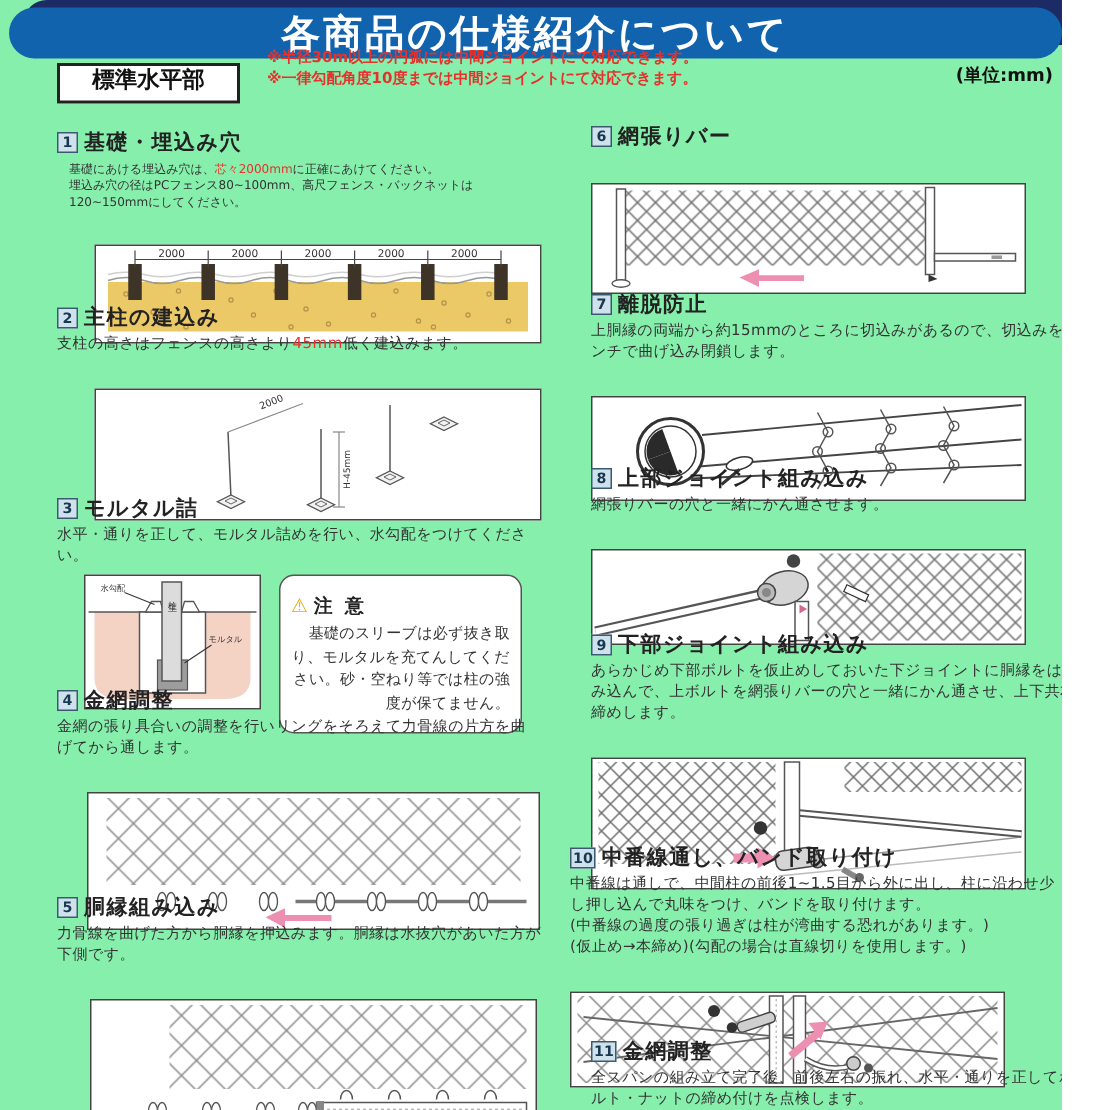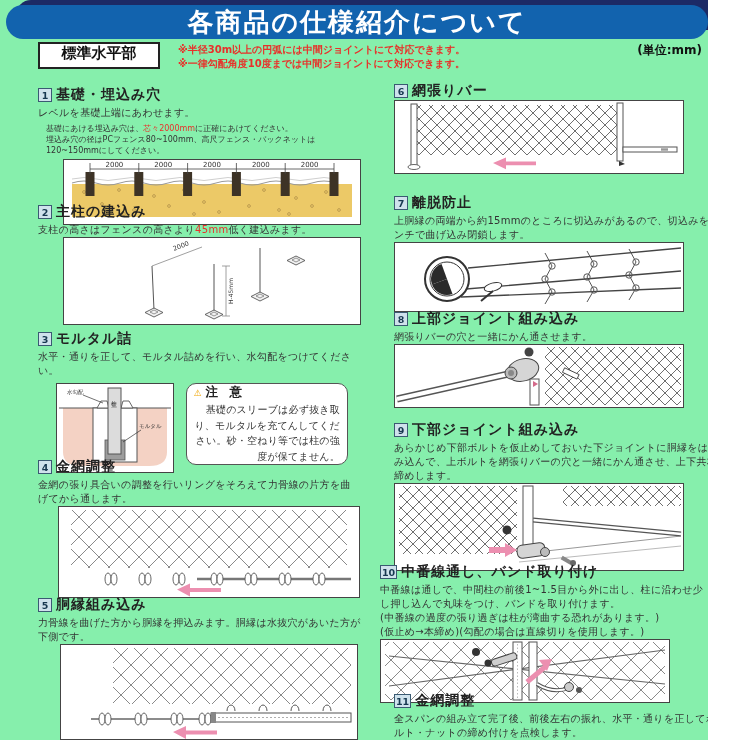--- a/index.html
+++ b/index.html
@@ -5,42 +5,42 @@
   html,body{margin:0;padding:0;}
   body{font-family:"DejaVu Sans",sans-serif;background:#fff;}
   .page{position:relative;width:708px;height:740px;background:#86efac;overflow:hidden;}
 
   
   .banner-navy{position:absolute;left:16px;top:0;width:724px;height:30px;background:#1c2a66;border-radius:15px 0 0 15px;}
   .banner-blue{position:absolute;left:6px;top:5px;width:702px;height:34px;background:#1263ae;border-radius:18px;display:flex;align-items:center;justify-content:center;}
   .banner-title{color:#fff;font-weight:bold;font-size:26px;letter-spacing:2px;}
 
   .category-box{position:absolute;left:38px;top:42px;width:118px;height:23px;border:2px solid #222;background:#fff;display:flex;align-items:flex-start;justify-content:center;font-weight:bold;font-size:15px;color:#111;}
-  .top-notes{position:absolute;left:178px;top:43px;font-size:10px;font-weight:bold;color:#e8312a;line-height:14px;}
+  .top-notes{position:absolute;left:178px;top:32px;font-size:10px;font-weight:bold;color:#e8312a;line-height:14px;}
   .unit{position:absolute;right:6px;top:42px;font-size:12px;font-weight:bold;color:#111;}
 
   
   .section{position:absolute;}
   .sec-head{display:flex;align-items:center;gap:4px;}
   .numbox{min-width:14px;height:14px;padding:0 1px;background:#cfe2ec;border:1px solid #3a5a72;color:#173850;font-size:9.5px;font-weight:bold;display:flex;align-items:center;justify-content:center;box-sizing:border-box;}
   .sec-title{font-size:14px;font-weight:bold;color:#222;letter-spacing:1px;}
   .sec-body{font-size:10px;color:#333;line-height:1.4;margin-top:2px;letter-spacing:0.3px;}
   .small-notes{font-size:8px;color:#333;margin:3px 0 2px 8px;line-height:1.4;}
   .red{color:#e8312a;}
-  .diagram{border:1px solid #444;background:#fff;margin-top:0;box-sizing:content-box;}
+  .diagram{border:1px solid #444;background:#fff;margin-top:22px;box-sizing:content-box;}
   .diagram svg{display:block;}
 
   #s1{left:38px;top:86px;width:322px;}
   #s1 .diagram{margin-left:25px;width:296px;height:64px;}
   #s2{left:38px;top:203px;width:322px;}
   #s2 .diagram{margin-left:25px;width:296px;height:86px;}
   #s3{left:38px;top:330px;width:322px;}
   .d3row{display:flex;gap:12px;margin-top:5px;margin-left:18px;}
   #s3 .diagram{width:116px;height:88px;margin-top:0;}
-  .warn{width:146px;height:80px;border:1.6px solid #555;border-radius:10px;padding:0 7px;background:#fff;font-family:Liberation Mono, monospace;}
+  .warn{width:146px;height:80px;border:1.6px solid #555;border-radius:10px;padding:12px 7px;background:#fff;}
   .warn-title{font-size:12.5px;font-weight:bold;color:#222;letter-spacing:2px;}
   .warn-icon{color:#f0a500;font-size:12.5px;margin-right:2px;}
   .warn-body{font-size:10px;color:#333;line-height:1.55;margin-top:2px;letter-spacing:0.2px;text-align:right;}
   #s4{left:38px;top:458px;width:322px;}
   #s4 .diagram{margin-left:20px;width:300px;height:90px;}
   #s5{left:38px;top:596px;width:326px;}
   #s5 .diagram{margin-left:22px;width:296px;height:94px;}
 
   #s6{left:394px;top:82px;width:330px;}
   #s6 .diagram{width:288px;height:72px;}
@@ -81,21 +81,20 @@
     <div>※半径30m以上の円弧には中間ジョイントにて対応できます。</div>
     <div>※一律勾配角度10度までは中間ジョイントにて対応できます。</div>
   </div>
   <div class="unit">(単位:mm)</div>
 
   <div class="section" id="s1">
     <div class="sec-head">
       <span class="numbox">1</span>
       <span class="sec-title">基礎・埋込み穴</span>
     </div>
-    <div class="sec-body">レベルを基礎上端にあわせます。</div>
     <div class="small-notes">
       <div><span>基礎にあける埋込み穴は、</span><span class="red">芯々2000mm</span><span>に正確にあけてください。</span></div>
       <div>埋込み穴の径はPCフェンス80~100mm、高尺フェンス・バックネットは120~150mmにしてください。</div>
     </div>
     <div class="diagram">
       <svg viewBox="0 0 296 64" width="296" height="64">
         <rect x="8" y="24" width="280" height="33" fill="#ecc967"></rect>
         <path d="M8,23 q12,-4 24,0 t24,0 t24,0 t24,0 t24,0 t24,0 t24,0 t24,0 t24,0 t24,0 t24,0" fill="none" stroke="#999" stroke-width="1"></path>
         <path d="M8,19 q12,-3 24,0 t24,0 t24,0 t24,0 t24,0 t24,0 t24,0 t24,0 t24,0 t24,0 t24,0" fill="none" stroke="#cfcfcf" stroke-width="1"></path>
         <g stroke="#b2924a" fill="none" stroke-width="0.8">

